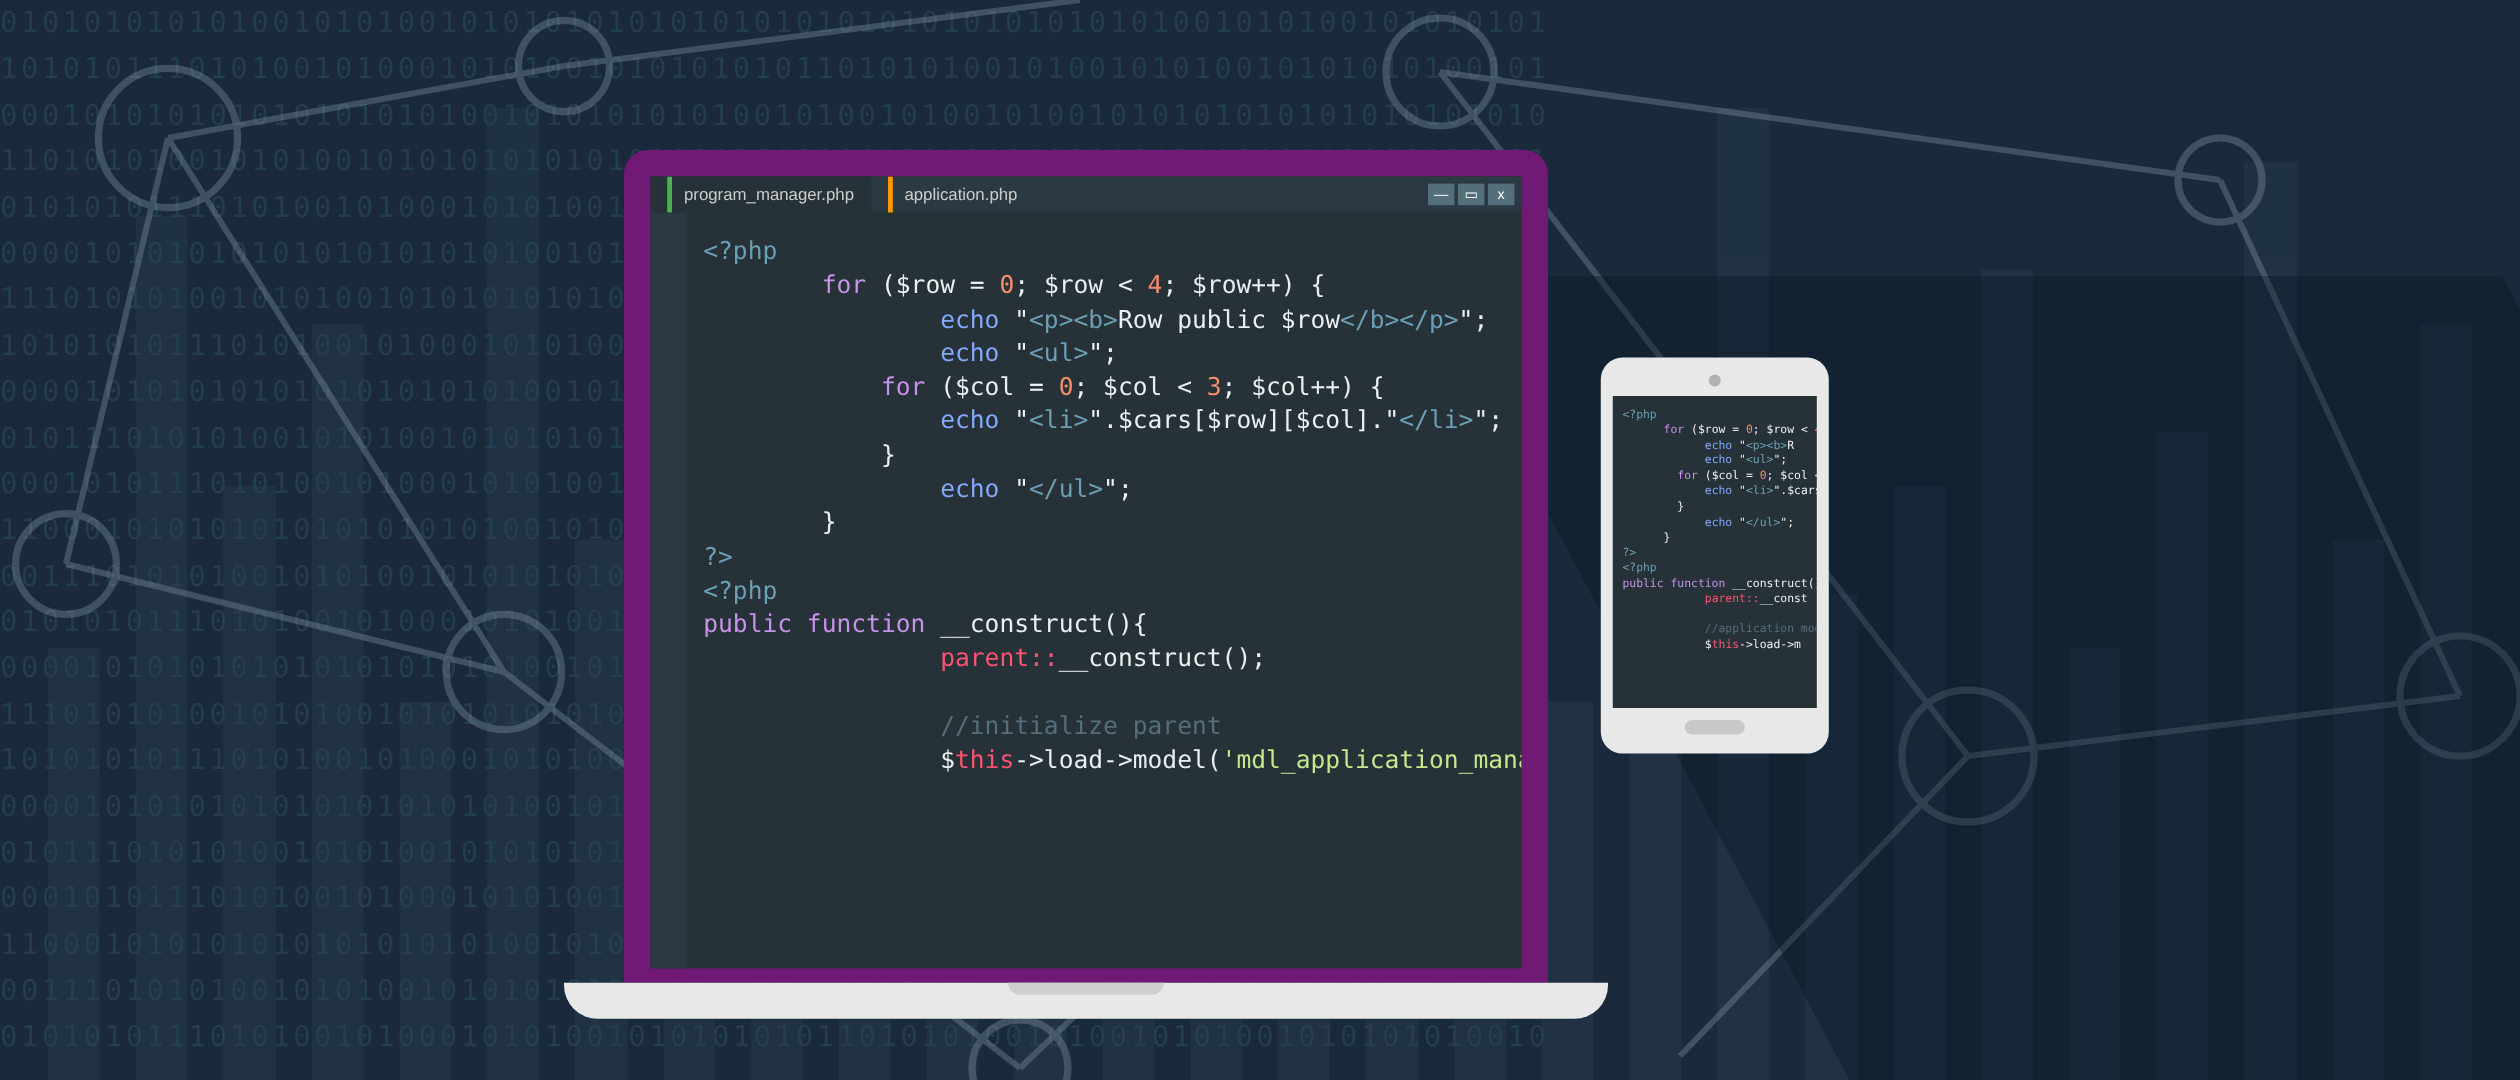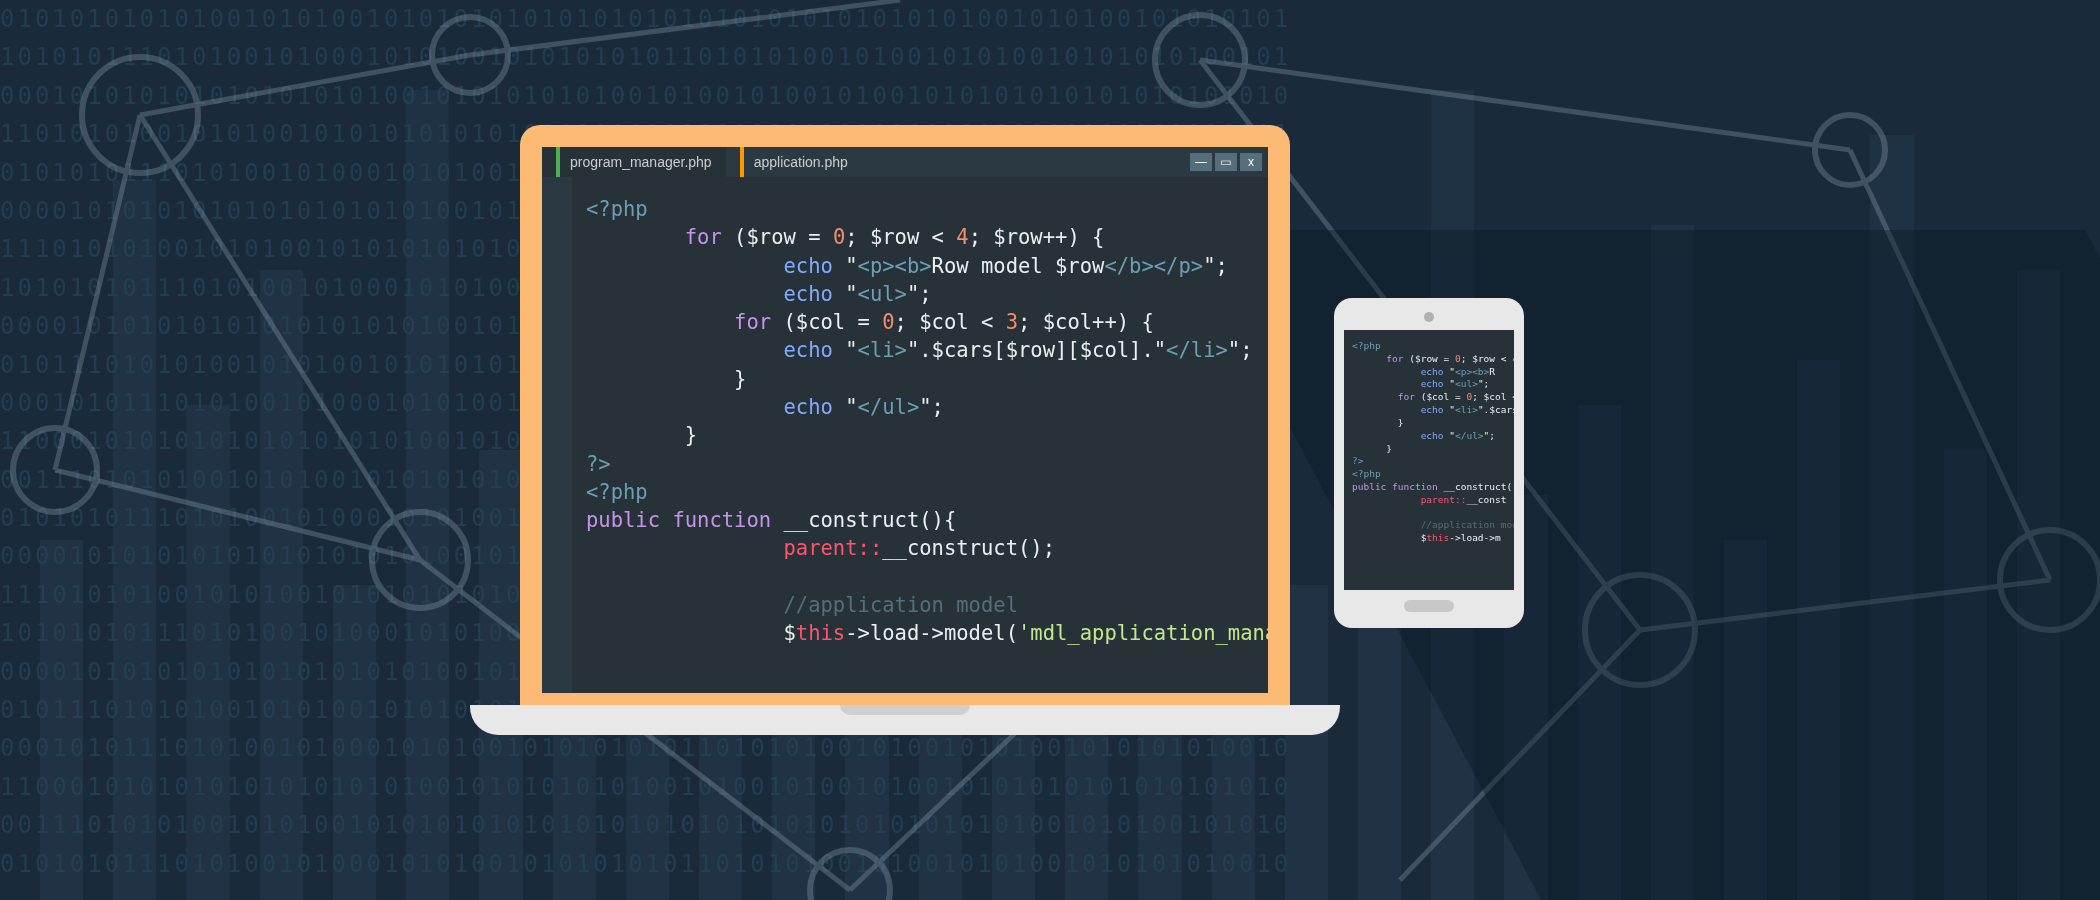--- a/index.html
+++ b/index.html
@@ -4,21 +4,21 @@
 <style>
 *{margin:0;padding:0;box-sizing:border-box}
 body{width:2100px;height:900px;background:#1a2a3a;position:relative;overflow:hidden;font-family:'Segoe UI',Arial,sans-serif}
 .bg-binary{position:absolute;inset:0;font-family:monospace;font-size:24px;color:#2a4a5f;line-height:1.6;letter-spacing:3px;overflow:hidden;user-select:none;opacity:0.6}
 .bg-bars{position:absolute;inset:0;display:flex;align-items:flex-end;gap:30px;padding:0 40px;opacity:0.35}
 .bg-bars div{background:#2c4257;width:45px}
 .bg-network{position:absolute;inset:0;opacity:0.3}
 .bg-network line{stroke:#9ab;stroke-width:5}
 .bg-network circle{fill:none;stroke:#9ab;stroke-width:6}
 .laptop{position:absolute;left:520px;top:125px;width:770px}
-.laptop-screen{background:#fdba74;border-radius:20px 20px 0 0;padding:22px 22px 12px;height:580px}
+.laptop-screen{background:#701a75;border-radius:20px 20px 0 0;padding:22px 22px 12px;height:694px}
 .laptop-base{background:#e8e8e8;height:30px;width:870px;margin-left:-50px;border-radius:0 0 28px 28px;position:relative}
 .laptop-base::before{content:"";position:absolute;left:50%;transform:translateX(-50%);top:0;width:130px;height:10px;background:#cfcfcf;border-radius:0 0 10px 10px}
 .editor{background:#263238;width:100%;height:100%;display:flex;flex-direction:column;overflow:hidden}
 .tabbar{background:#2b3a42;height:30px;display:flex;align-items:center;position:relative}
 .tab{display:flex;align-items:center;height:100%;padding:0 14px;font-size:14px;color:#ccc}
 .tab.active{background:#263238}
 .tab-ind{width:4px;height:100%;margin-right:10px}
 .tab:nth-child(1) .tab-ind{background:#4caf50}
 .tab:nth-child(2) .tab-ind{background:#ff9800}
 .winbtns{margin-left:auto;display:flex;gap:3px;padding-right:6px}
@@ -141,33 +141,33 @@
         <div class="winbtns">
           <div class="winbtn">—</div>
           <div class="winbtn">▭</div>
           <div class="winbtn">x</div>
         </div>
       </div>
       <div class="editor-body">
         <div class="gutter"></div>
         <div class="code"><span class="c-tag">&lt;?php</span>
         <span class="c-kw">for</span><span> ($row = </span><span class="c-num">0</span><span>; $row &lt; </span><span class="c-num">4</span><span>; $row++) {</span>
-                <span class="c-echo">echo</span><span> "</span><span class="c-tag">&lt;p&gt;&lt;b&gt;</span><span>Row model $row</span><span class="c-tag">&lt;/b&gt;&lt;/p&gt;</span><span>";</span>
+                <span class="c-echo">echo</span><span> "</span><span class="c-tag">&lt;p&gt;&lt;b&gt;</span><span>Row public $row</span><span class="c-tag">&lt;/b&gt;&lt;/p&gt;</span><span>";</span>
                 <span class="c-echo">echo</span><span> "</span><span class="c-tag">&lt;ul&gt;</span><span>";</span>
             <span class="c-kw">for</span><span> ($col = </span><span class="c-num">0</span><span>; $col &lt; </span><span class="c-num">3</span><span>; $col++) {</span>
                 <span class="c-echo">echo</span><span> "</span><span class="c-tag">&lt;li&gt;</span><span>".$cars[$row][$col]."</span><span class="c-tag">&lt;/li&gt;</span><span>";</span>
             <span>}</span>
                 <span class="c-echo">echo</span><span> "</span><span class="c-tag">&lt;/ul&gt;</span><span>";</span>
         <span>}</span>
 <span class="c-tag">?&gt;</span>
 <span class="c-tag">&lt;?php</span>
 <span class="c-kw">public function</span><span> __construct(){</span>
                 <span class="c-err">parent::</span><span>__construct();</span>
 
-                <span class="c-cmt">//application model</span>
+                <span class="c-cmt">//initialize parent</span>
                 <span>$</span><span class="c-this">this</span><span>-&gt;load-&gt;model(</span><span class="c-str">'mdl_application_manager'</span></div>
       </div>
     </div>
   </div>
   <div class="laptop-base"></div>
 </div>
 
 <div class="phone">
   <div class="phone-cam"></div>
   <div class="phone-screen"><span class="c-tag">&lt;?php</span>

